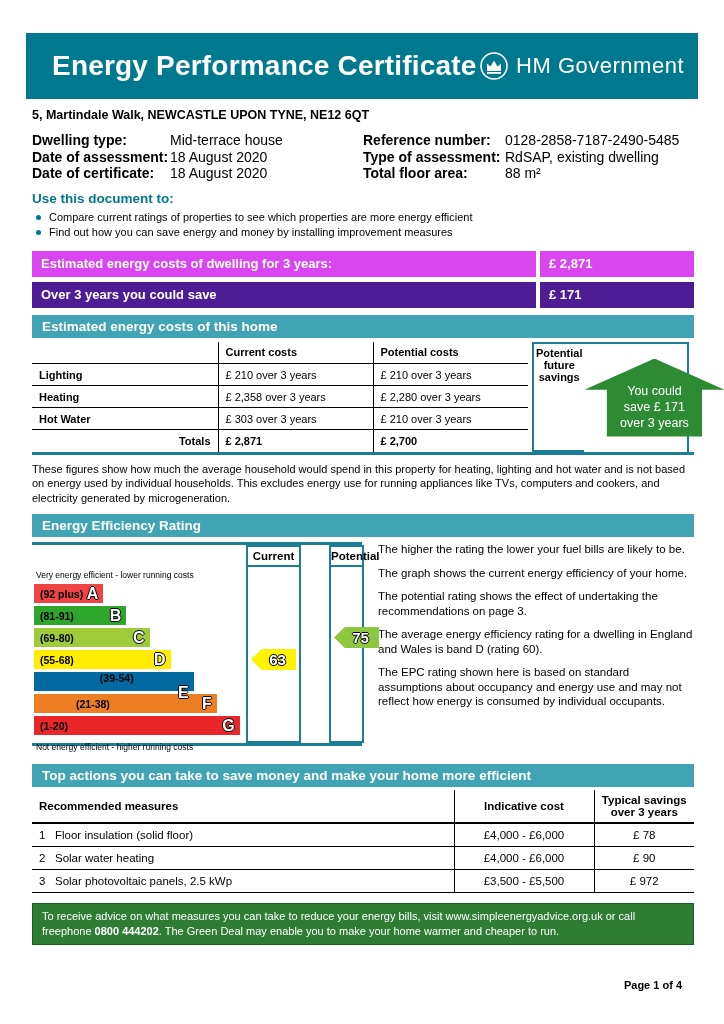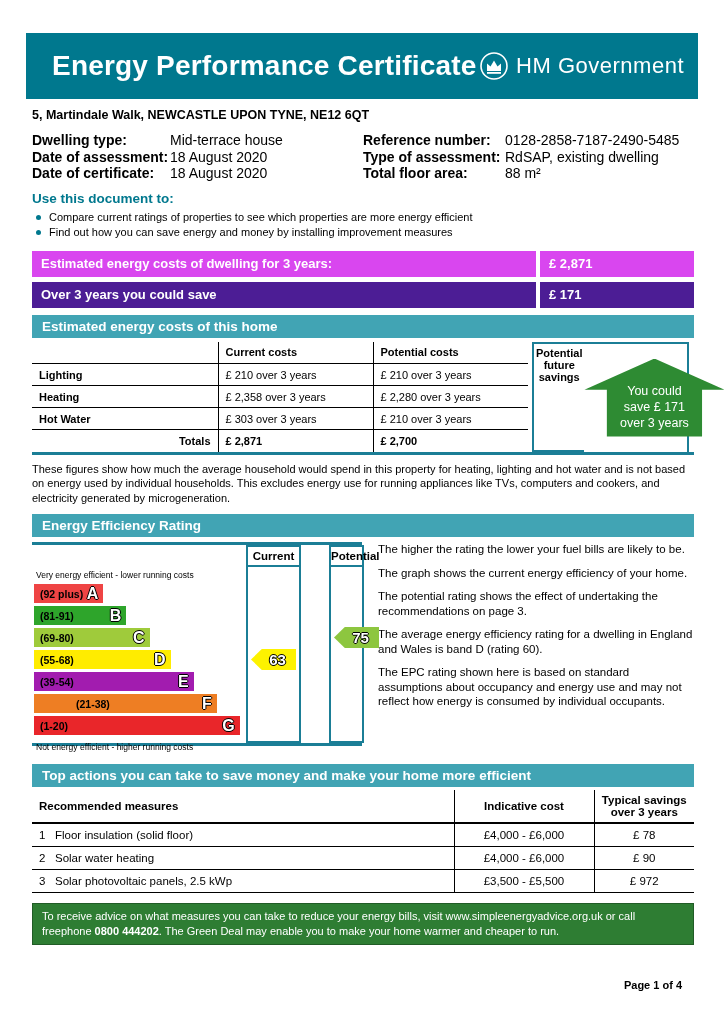--- a/index.html
+++ b/index.html
@@ -242,21 +242,21 @@
                 <span class="band-letter">C</span>
               </div>
             </div>
           <div class="band-row">
               <div class="band-bar" style="width: 65%; background: rgb(255, 236, 0);">
                 <span class="band-range" style="color: rgb(0, 0, 0);">(55-68)</span>
                 <span class="band-letter">D</span>
               </div>
             </div>
           <div class="band-row">
-              <div class="band-bar" style="width: 76%; background: #a21caf;">
+              <div class="band-bar" style="width: 76%; background: #0369a1; flex-direction: column;">
                 <span class="band-range">(39-54)</span>
                 <span class="band-letter">E</span>
               </div>
             </div>
           <div class="band-row">
               <div class="band-bar" style="width: 87%; background: rgb(238, 126, 35); padding-left: 36px;">
                 <span class="band-range">(21-38)</span>
                 <span class="band-letter">F</span>
               </div>
             </div>

